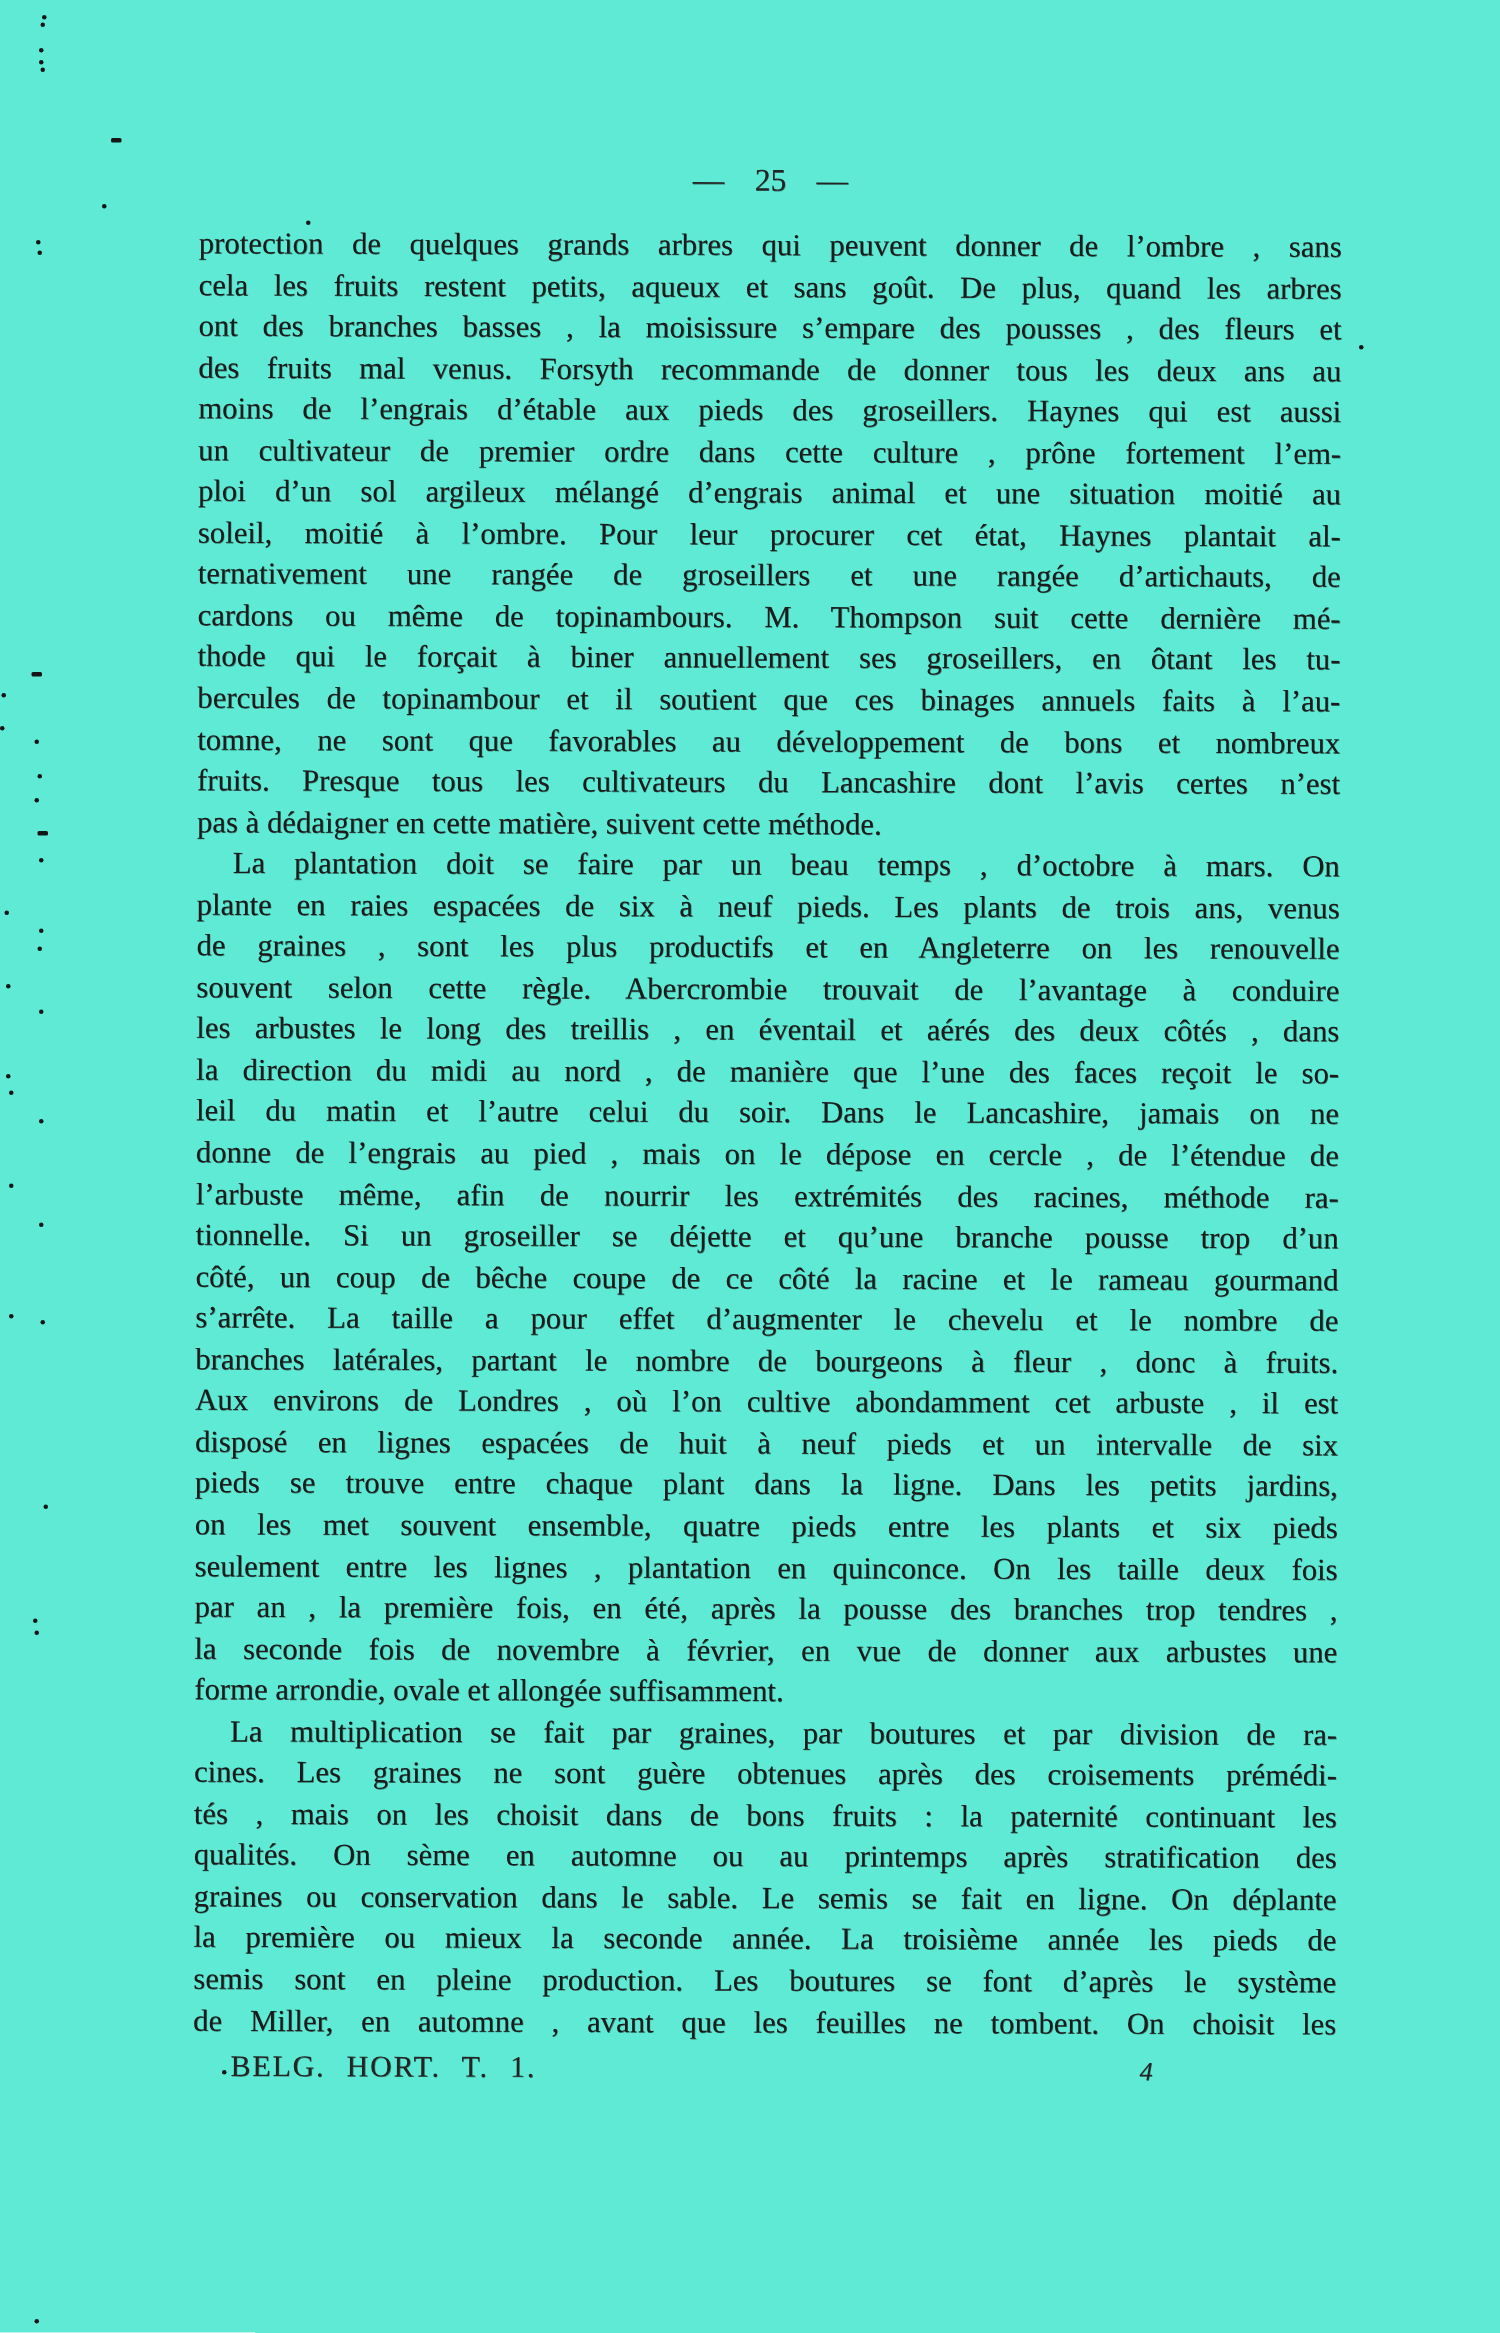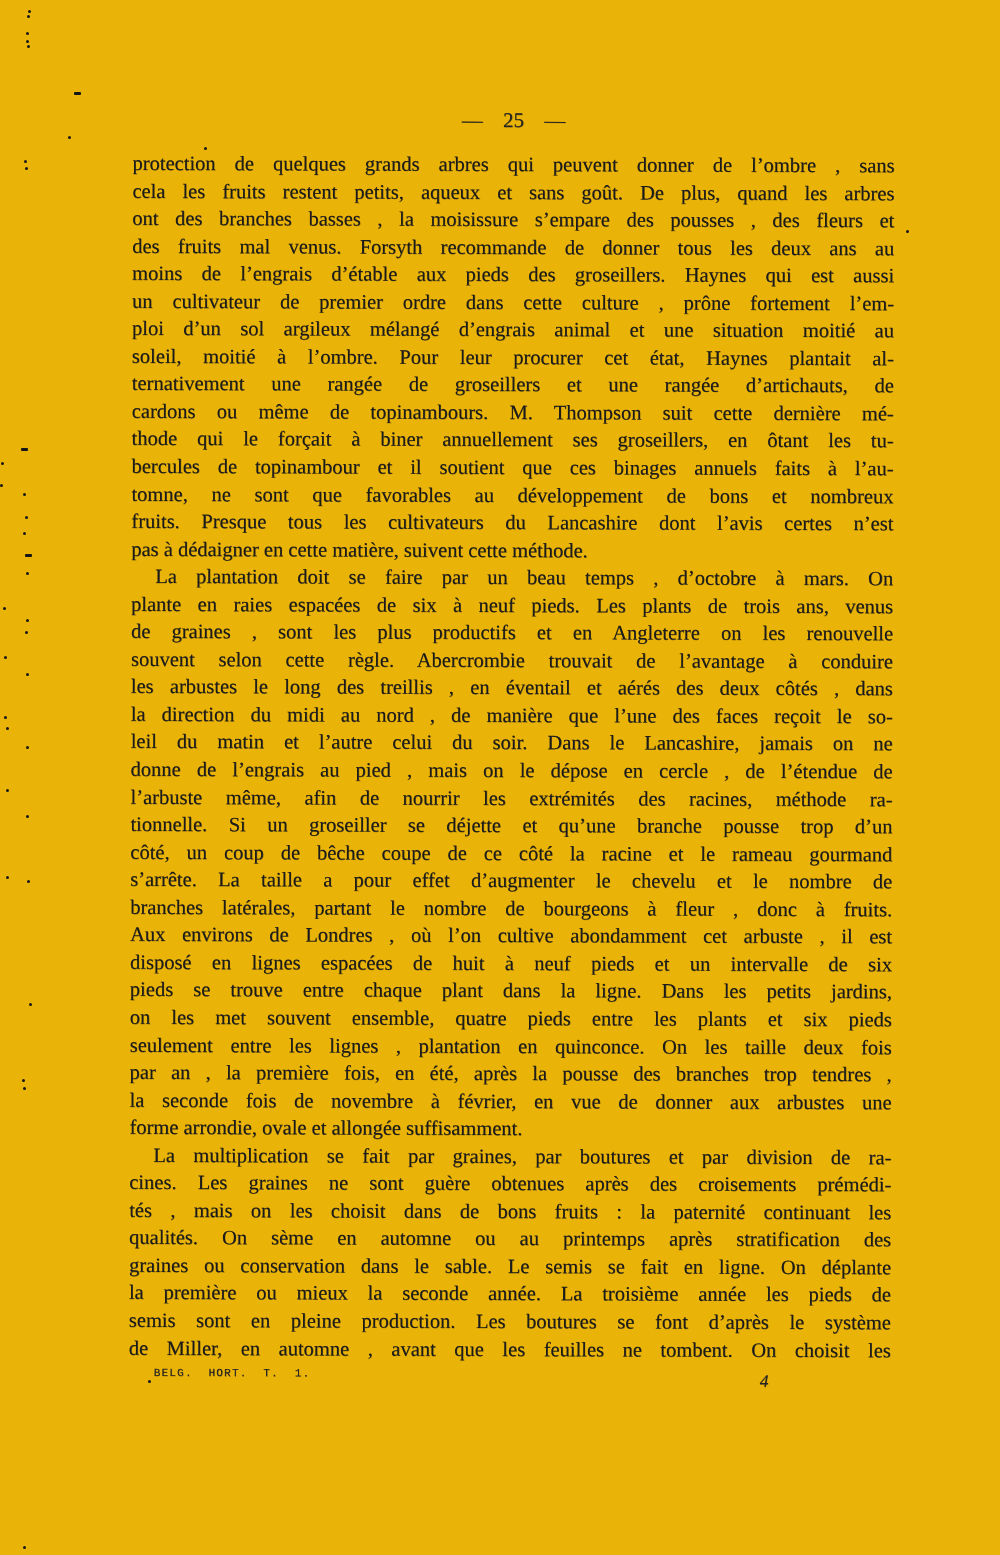--- a/index.html
+++ b/index.html
@@ -1,20 +1,20 @@
 <!DOCTYPE html>
 <html><head>
 <meta charset="utf-8">
 <style>
   html, body { margin: 0; padding: 0; background: #ffffff; }
   .page {
     position: relative;
     width: 1000px;
     height: 1555px;
-    background: #eab308;
+    background: #5eead4;
     font-family: "Liberation Serif", serif;
     color: #1b1b1b;
     overflow: hidden;
   }
   .scan-layer {
     position: absolute;
     inset: 0;
     transform: rotate(0.18deg);
     transform-origin: 50% 0;
     text-shadow: 0.4px 0.4px 0 rgba(25,25,25,0.55);
@@ -43,25 +43,24 @@
     text-align-last: justify;
     white-space: normal;
     overflow: visible;
   }
   .line.last { text-align-last: left; }
   .line.indent { text-indent: 24px; }
   .footer-signature {
     position: absolute;
     top: 1368px;
     left: 158px;
-    font-size: 11px;
+    font-size: 20px;
     letter-spacing: 1.2px;
     word-spacing: 8px;
     color: #242424;
-    font-family: Liberation Mono, monospace;
   }
   .sheet-number {
     position: absolute;
     top: 1370px;
     left: 764px;
     font-size: 17.5px;
     font-style: italic;
     color: #242424;
   }
   .speck {

